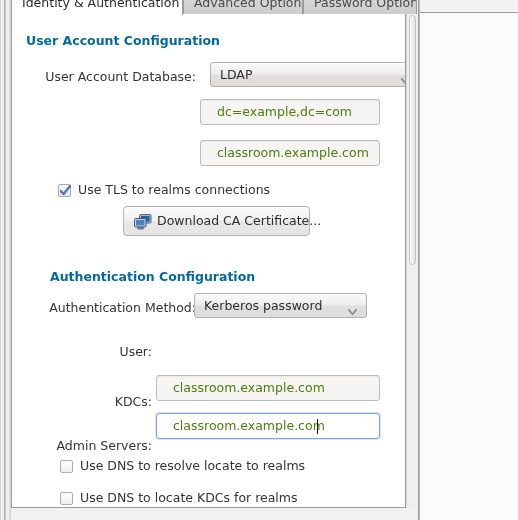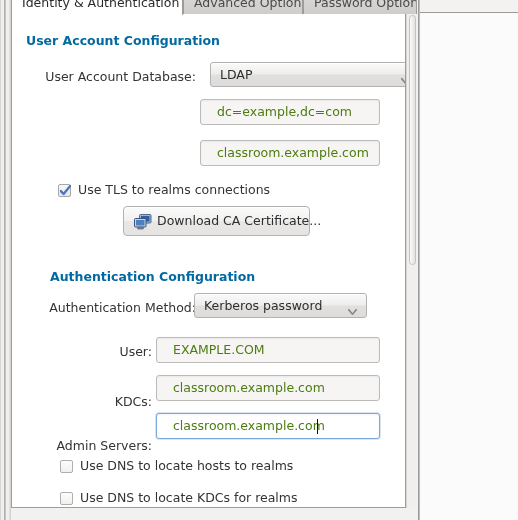--- a/index.html
+++ b/index.html
@@ -353,40 +353,37 @@
         <span class="combo-text">Kerberos password</span>
         <span class="combo-arrow">
           <svg width="9" height="6" viewBox="0 0 9 6">
             <path d="M0.6 0.6 L4.5 5.2 L8.4 0.6" fill="none" stroke="#8a8a8a" stroke-width="1.7" stroke-linecap="round" stroke-linejoin="round"></path>
           </svg>
         </span>
       </div>
 
       <div class="label" style="left:22px; top:330px; width:118px;">User:</div>
 
-      <div class="entry" style="left:144px; top:323px; width:224px;">
-        <span class="entry-text">EXAMPLE.COM</span>
-      </div>
 
       <div class="label" style="left:22px; top:380px; width:118px;">KDCs:</div>
 
       <div class="entry" style="left:144px; top:361px; width:224px;">
         <span class="entry-text">classroom.example.com</span>
       </div>
 
       <div class="label" style="left:22px; top:424px; width:118px;">Admin Servers:</div>
 
       <div class="entry focused" style="left:144px; top:399px; width:224px;">
         <span class="entry-text">classroom.example.com</span>
         <span class="caret" style="left: 160px;"></span>
       </div>
 
       <div class="checkrow" style="left:48px; top:444px;">
         <span class="checkbox"></span>
-        <span class="check-label">Use DNS to locate hosts to realms</span>
+        <span class="check-label">Use DNS to resolve locate to realms</span>
       </div>
 
       <div class="checkrow" style="left:48px; top:476px;">
         <span class="checkbox"></span>
         <span class="check-label">Use DNS to locate KDCs for realms</span>
       </div>
 
     </div>
   </div>
 

